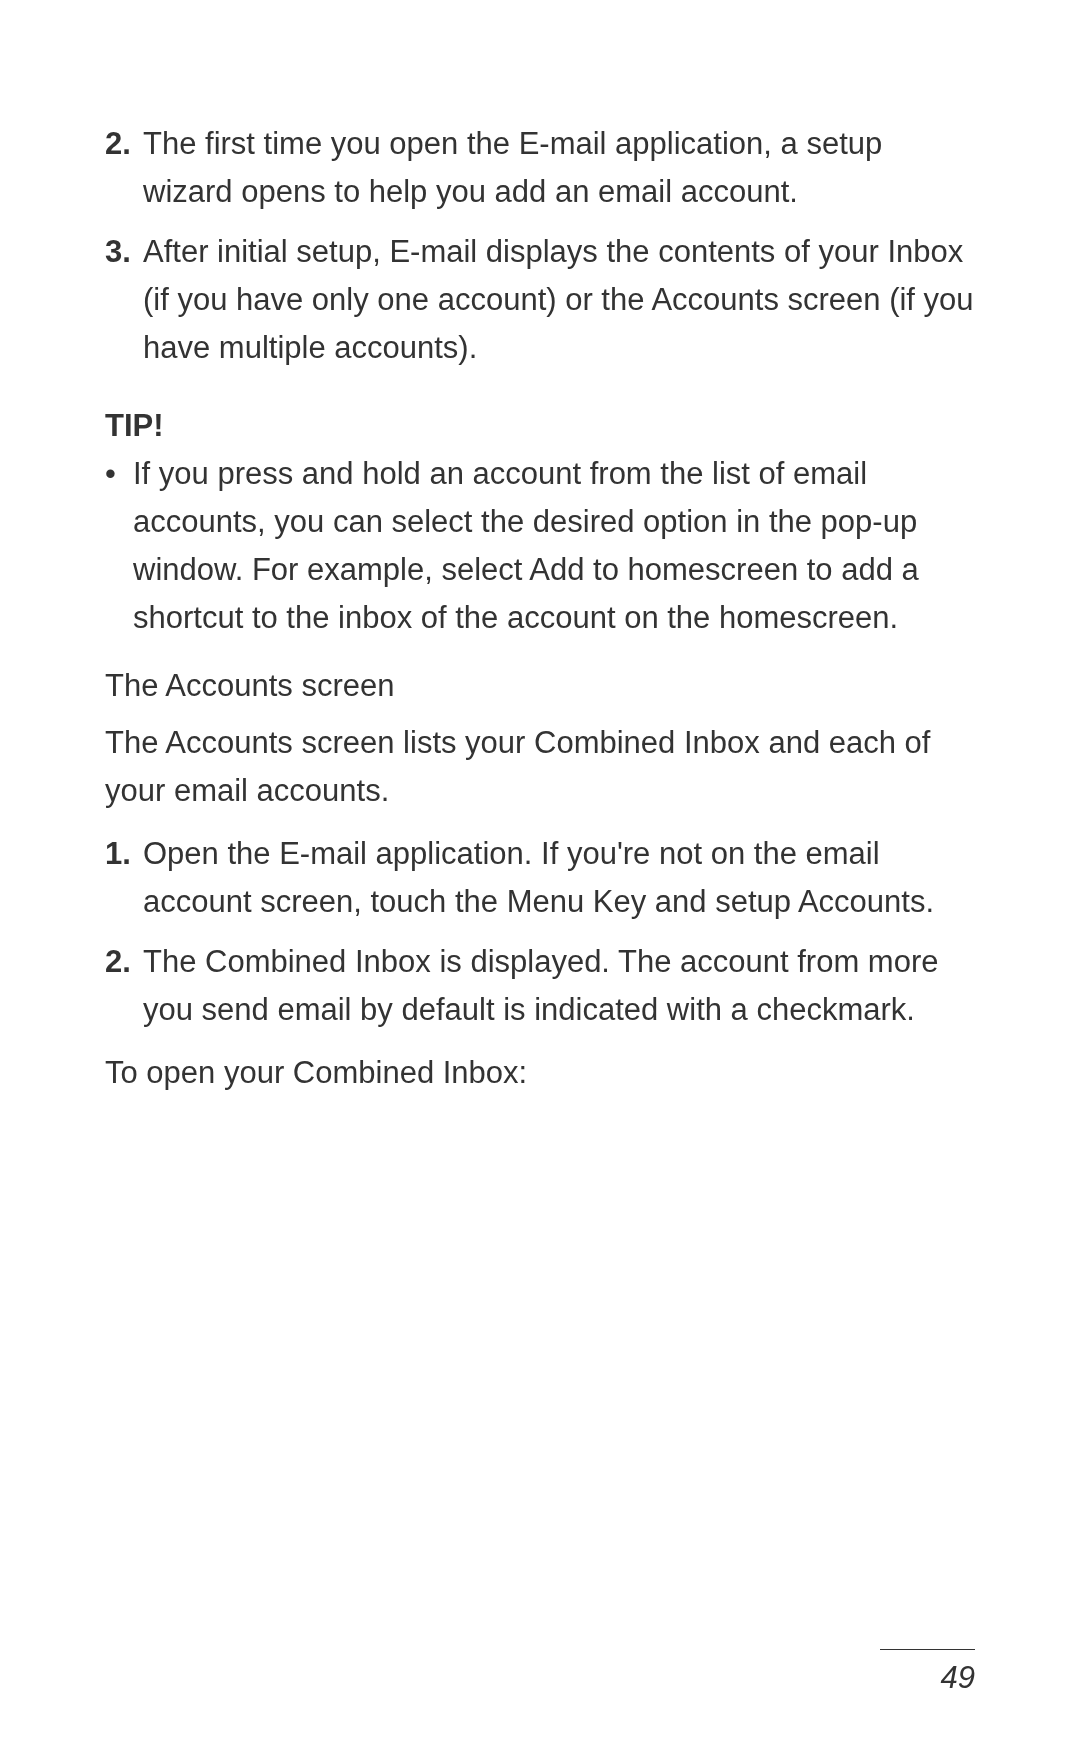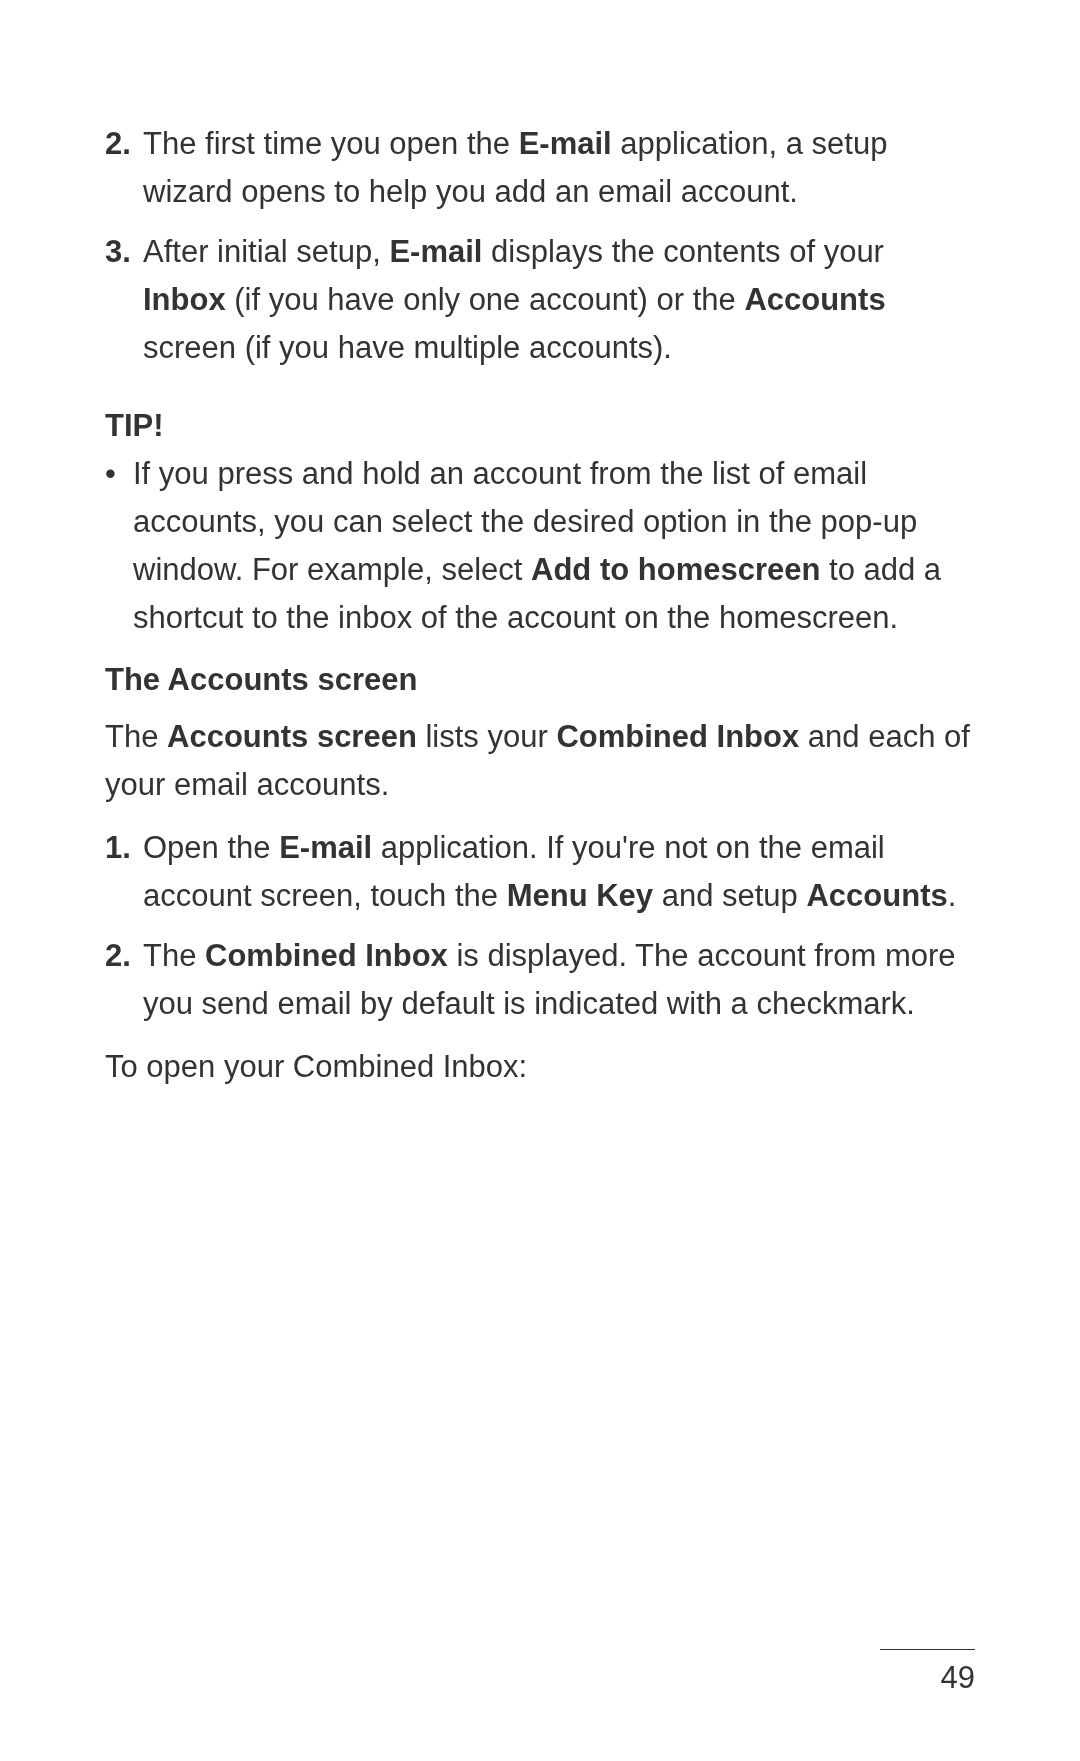--- a/index.html
+++ b/index.html
@@ -39,41 +39,42 @@
       display: flex;
       margin-bottom: 12px;
     }
     .bullet-item .bullet {
       min-width: 28px;
     }
     .bullet-item .text {
       flex: 1;
     }
     .section-heading {
-      font-weight: bold;
-      margin-top: 14px;
+      font-weight: normal;
+      margin-top: 20px;
       margin-bottom: 8px;
     }
     .para {
       margin-bottom: 15px;
     }
     .sub-heading {
       font-weight: normal;
       margin-top: 15px;
       margin-bottom: 8px;
     }
     .bold {
-      font-weight: bold;
+      font-weight: normal;
     }
     .page-number {
       position: absolute;
       bottom: 65px;
       right: 105px;
       font-size: 31px;
       text-align: right;
+      font-style: italic;
     }
     .page-number .line {
       border-top: 1.5px solid #333333;
       width: 95px;
       margin-left: auto;
       margin-bottom: 10px;
     }
   </style>
 </head>
 <body>

